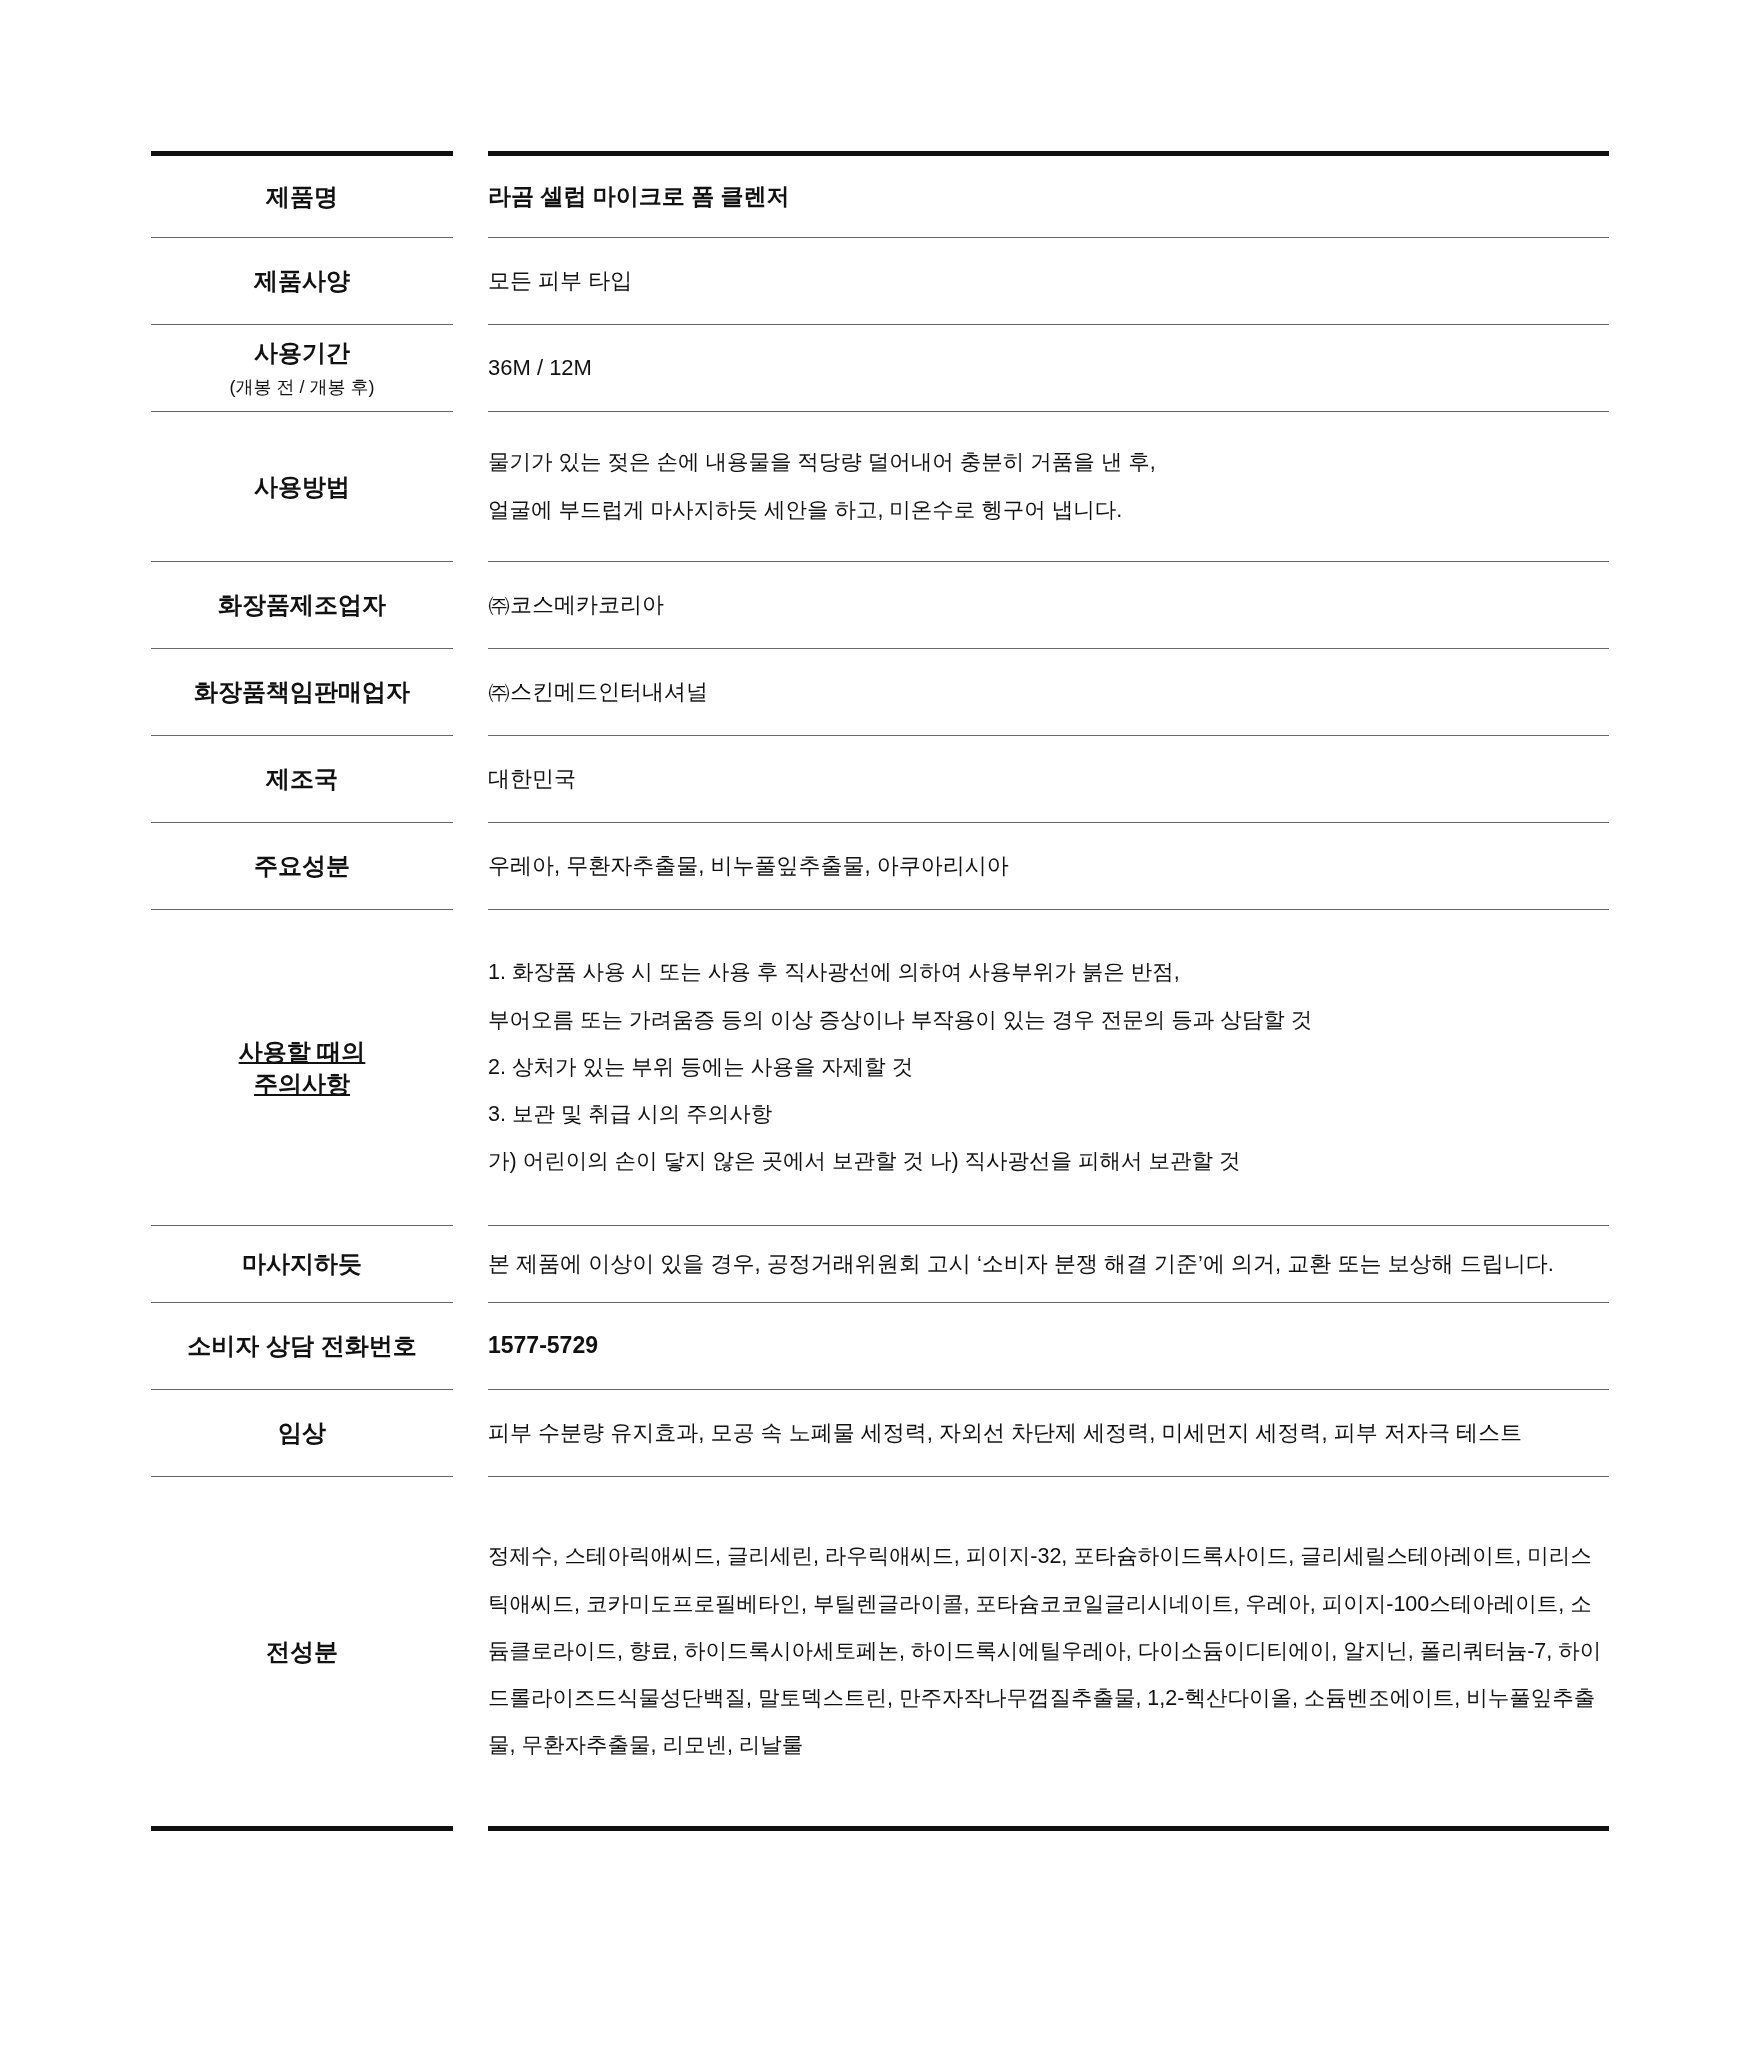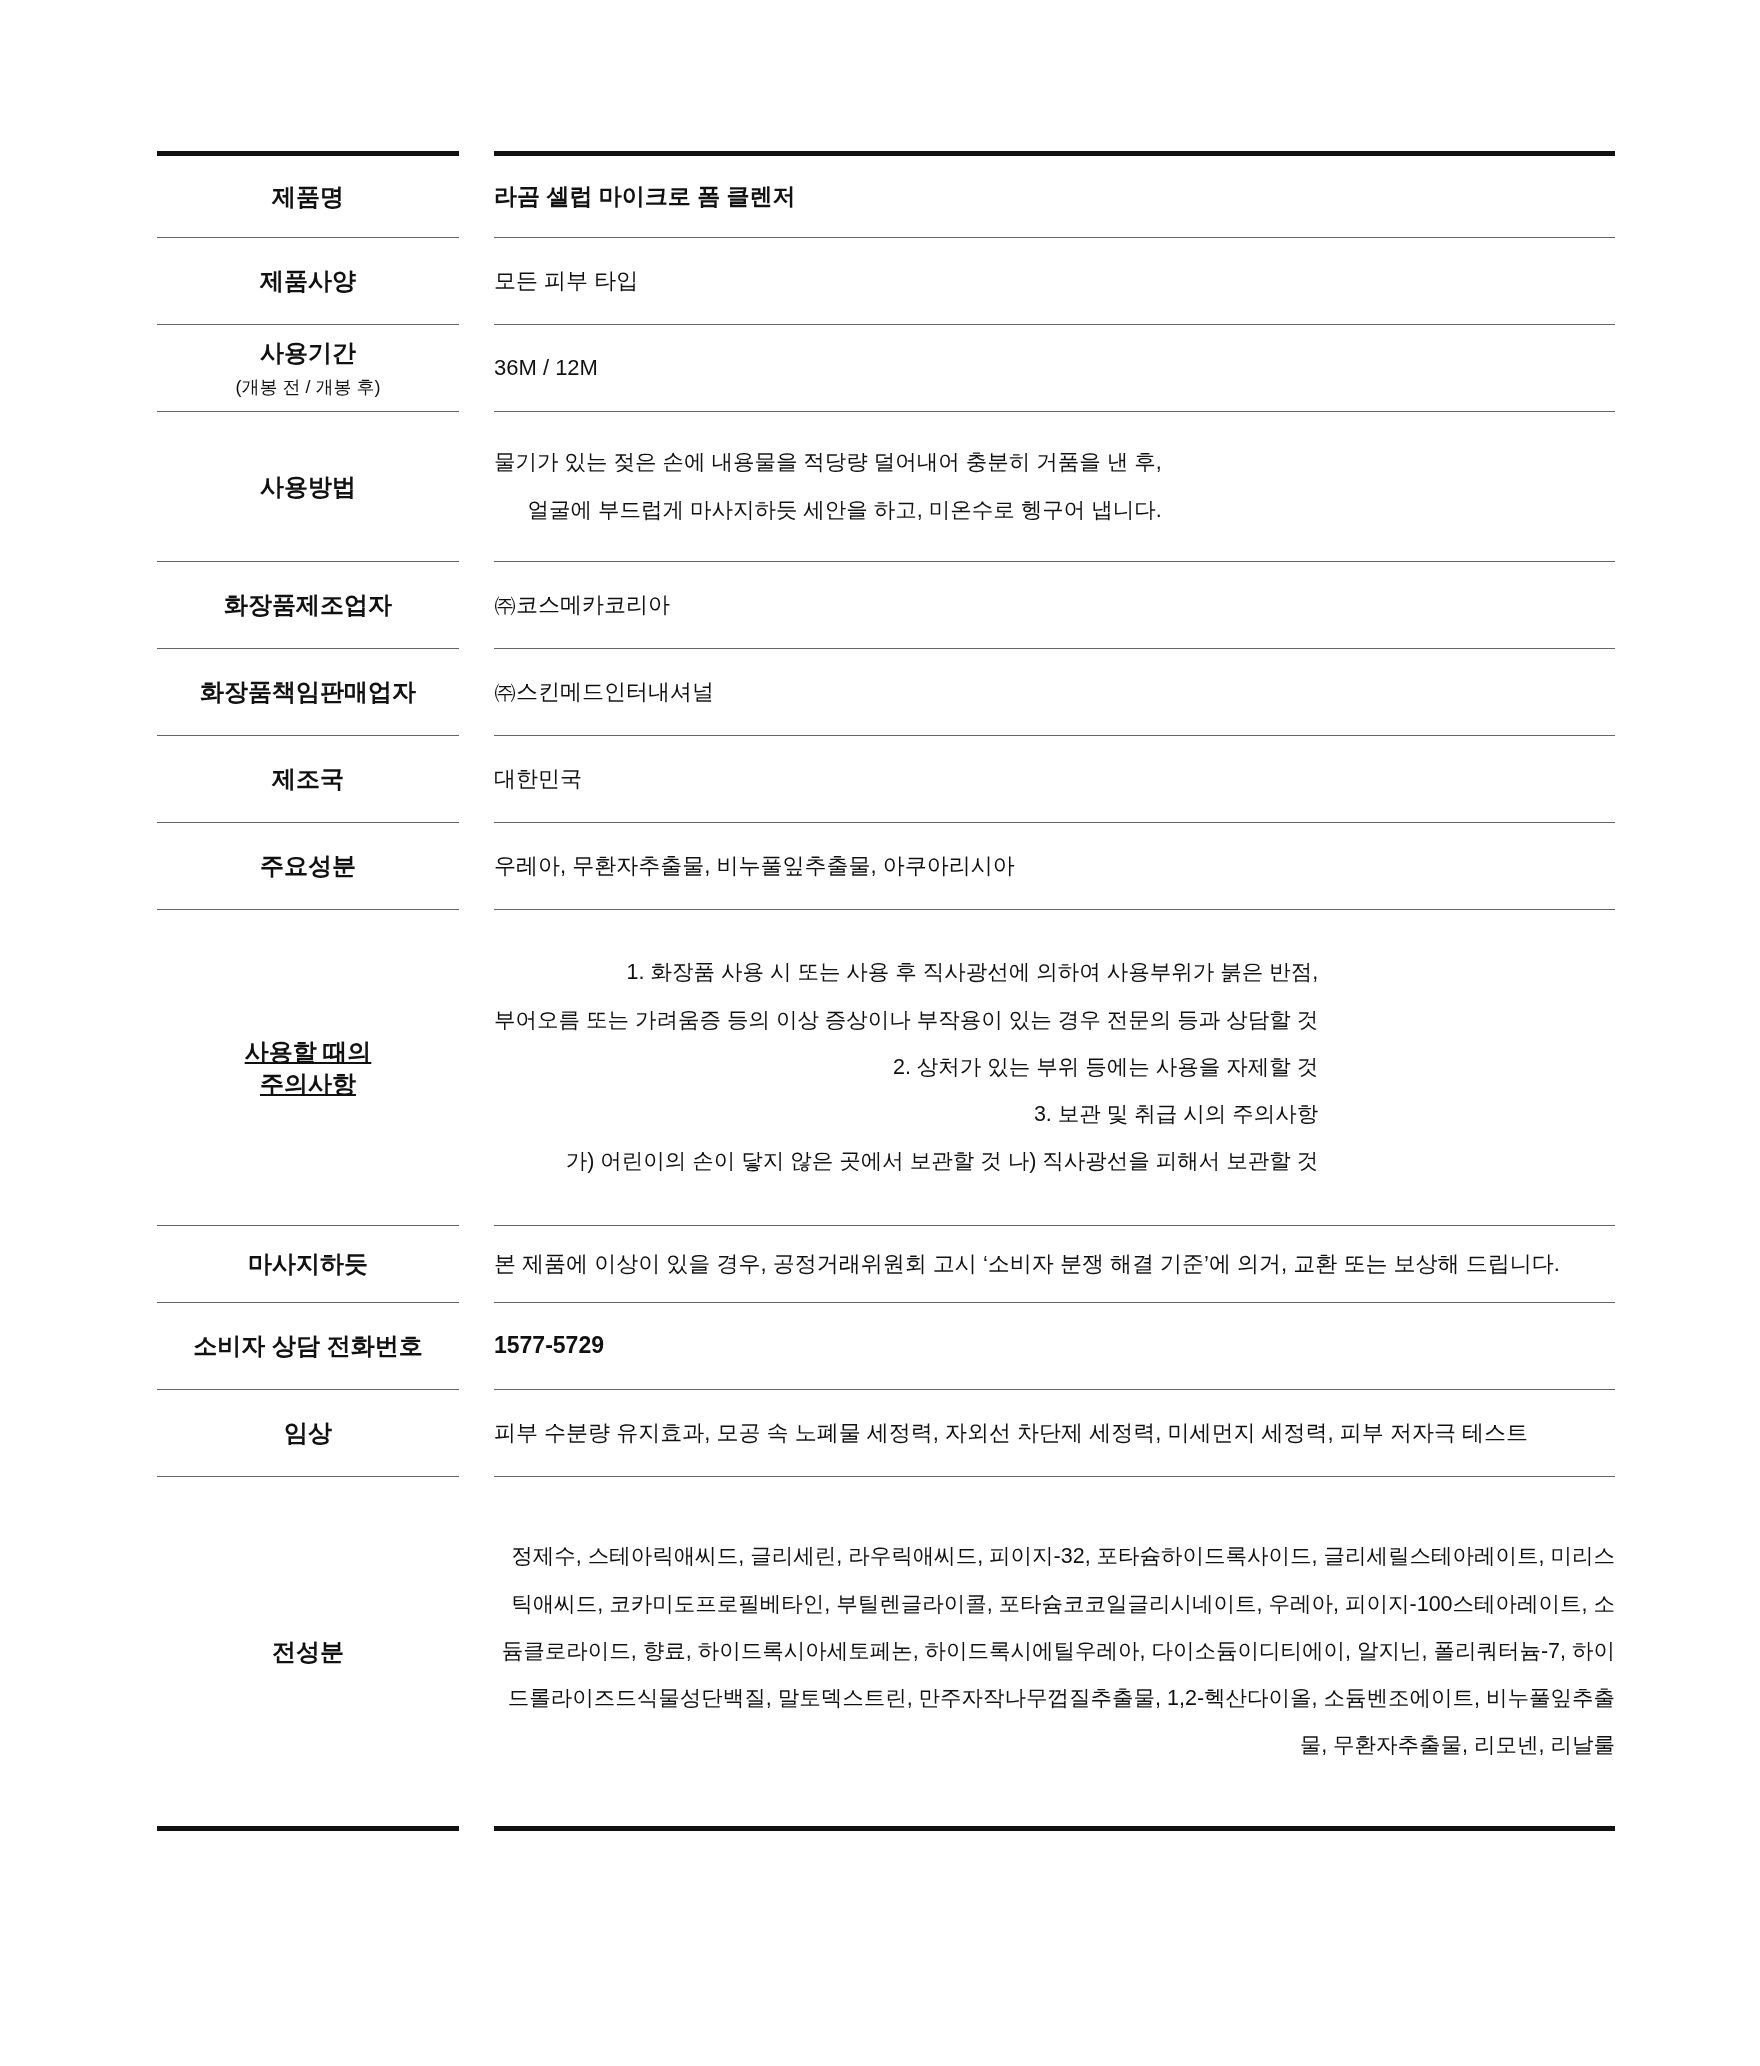--- a/index.html
+++ b/index.html
@@ -9,21 +9,21 @@
     font-family: "Liberation Sans", "DejaVu Sans", sans-serif;
     color: #111111;
   }
   body {
     width: 1760px;
     height: 2066px;
     position: relative;
   }
   .sheet {
     position: absolute;
-    left: 157px;
+    left: 151px;
     top: 151px;
     width: 1458px;
   }
   .row {
     display: grid;
     grid-template-columns: 302px 1121px;
     column-gap: 35px;
   }
   .cell {
     box-sizing: border-box;
@@ -50,21 +50,21 @@
     font-weight: bold;
     padding: 8.3px 4.1px;
   }
   .sub-label {
     font-size: 18px;
     font-weight: normal;
     margin-top: 5.8px;
   }
   .value-cell {
     justify-content: flex-start;
-    text-align: right;
+    text-align: left;
     font-size: 22px;
     font-weight: normal;
     line-height: 1.55;
     padding: 12.4px 0;
     white-space: pre-line;
     word-break: break-all;
   }
   .value-cell.strong {
     font-weight: bold;
     font-size: 23px;

